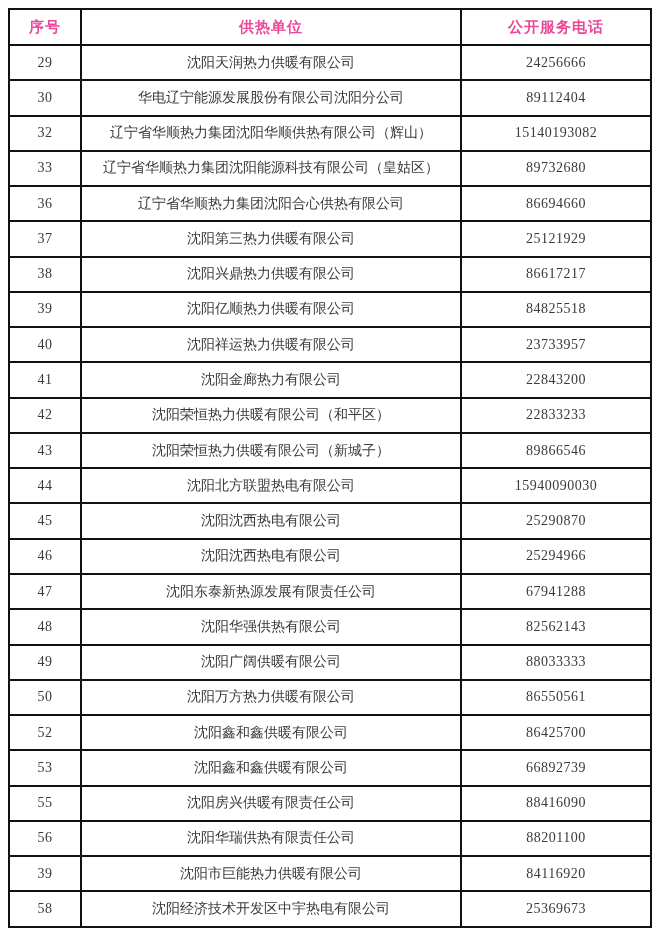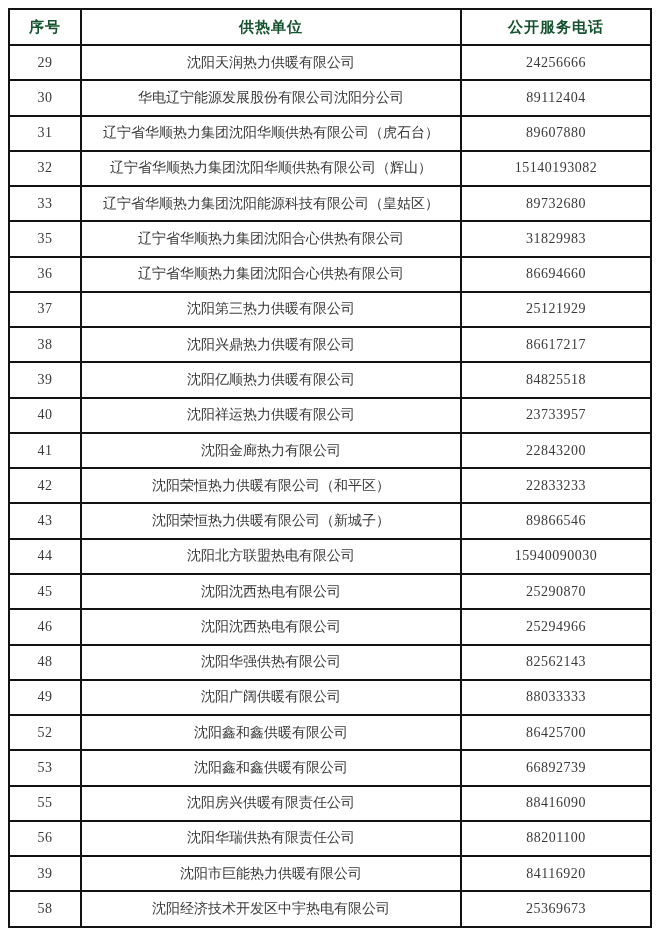--- a/index.html
+++ b/index.html
@@ -27,21 +27,21 @@
     border: 2px solid #121212;
     text-align: center;
     vertical-align: middle;
     overflow: hidden;
     white-space: nowrap;
   }
   .heat-table thead th {
     height: 36px;
     font-size: 15px;
     font-weight: bold;
-    color: #14532d;
+    color: #ec4899;
     letter-spacing: 1px;
   }
   .heat-table tbody td {
     height: 27px;
     font-size: 14px;
     color: #3a3a3a;
   }
   .heat-table tbody td[data-name="cell-phone"],
   .heat-table tbody td[data-name="cell-no"] {
     font-size: 14px;
@@ -70,38 +70,28 @@
           <td data-name="cell-no">29</td>
           <td data-name="cell-unit">沈阳天润热力供暖有限公司</td>
           <td data-name="cell-phone">24256666</td>
         </tr>
         <tr data-name="table-row">
           <td data-name="cell-no">30</td>
           <td data-name="cell-unit">华电辽宁能源发展股份有限公司沈阳分公司</td>
           <td data-name="cell-phone">89112404</td>
         </tr>
         <tr data-name="table-row">
-          <td data-name="cell-no">31</td>
-          <td data-name="cell-unit">辽宁省华顺热力集团沈阳华顺供热有限公司（虎石台）</td>
-          <td data-name="cell-phone">89607880</td>
-        </tr>
-        <tr data-name="table-row">
           <td data-name="cell-no">32</td>
           <td data-name="cell-unit">辽宁省华顺热力集团沈阳华顺供热有限公司（辉山）</td>
           <td data-name="cell-phone">15140193082</td>
         </tr>
         <tr data-name="table-row">
           <td data-name="cell-no">33</td>
           <td data-name="cell-unit">辽宁省华顺热力集团沈阳能源科技有限公司（皇姑区）</td>
           <td data-name="cell-phone">89732680</td>
-        </tr>
-        <tr data-name="table-row">
-          <td data-name="cell-no">35</td>
-          <td data-name="cell-unit">辽宁省华顺热力集团沈阳合心供热有限公司</td>
-          <td data-name="cell-phone">31829983</td>
         </tr>
         <tr data-name="table-row">
           <td data-name="cell-no">36</td>
           <td data-name="cell-unit">辽宁省华顺热力集团沈阳合心供热有限公司</td>
           <td data-name="cell-phone">86694660</td>
         </tr>
         <tr data-name="table-row">
           <td data-name="cell-no">37</td>
           <td data-name="cell-unit">沈阳第三热力供暖有限公司</td>
           <td data-name="cell-phone">25121929</td>
@@ -145,28 +135,38 @@
           <td data-name="cell-no">45</td>
           <td data-name="cell-unit">沈阳沈西热电有限公司</td>
           <td data-name="cell-phone">25290870</td>
         </tr>
         <tr data-name="table-row">
           <td data-name="cell-no">46</td>
           <td data-name="cell-unit">沈阳沈西热电有限公司</td>
           <td data-name="cell-phone">25294966</td>
         </tr>
         <tr data-name="table-row">
+          <td data-name="cell-no">47</td>
+          <td data-name="cell-unit">沈阳东泰新热源发展有限责任公司</td>
+          <td data-name="cell-phone">67941288</td>
+        </tr>
+        <tr data-name="table-row">
           <td data-name="cell-no">48</td>
           <td data-name="cell-unit">沈阳华强供热有限公司</td>
           <td data-name="cell-phone">82562143</td>
         </tr>
         <tr data-name="table-row">
           <td data-name="cell-no">49</td>
           <td data-name="cell-unit">沈阳广阔供暖有限公司</td>
           <td data-name="cell-phone">88033333</td>
+        </tr>
+        <tr data-name="table-row">
+          <td data-name="cell-no">50</td>
+          <td data-name="cell-unit">沈阳万方热力供暖有限公司</td>
+          <td data-name="cell-phone">86550561</td>
         </tr>
         <tr data-name="table-row">
           <td data-name="cell-no">52</td>
           <td data-name="cell-unit">沈阳鑫和鑫供暖有限公司</td>
           <td data-name="cell-phone">86425700</td>
         </tr>
         <tr data-name="table-row">
           <td data-name="cell-no">53</td>
           <td data-name="cell-unit">沈阳鑫和鑫供暖有限公司</td>
           <td data-name="cell-phone">66892739</td>

